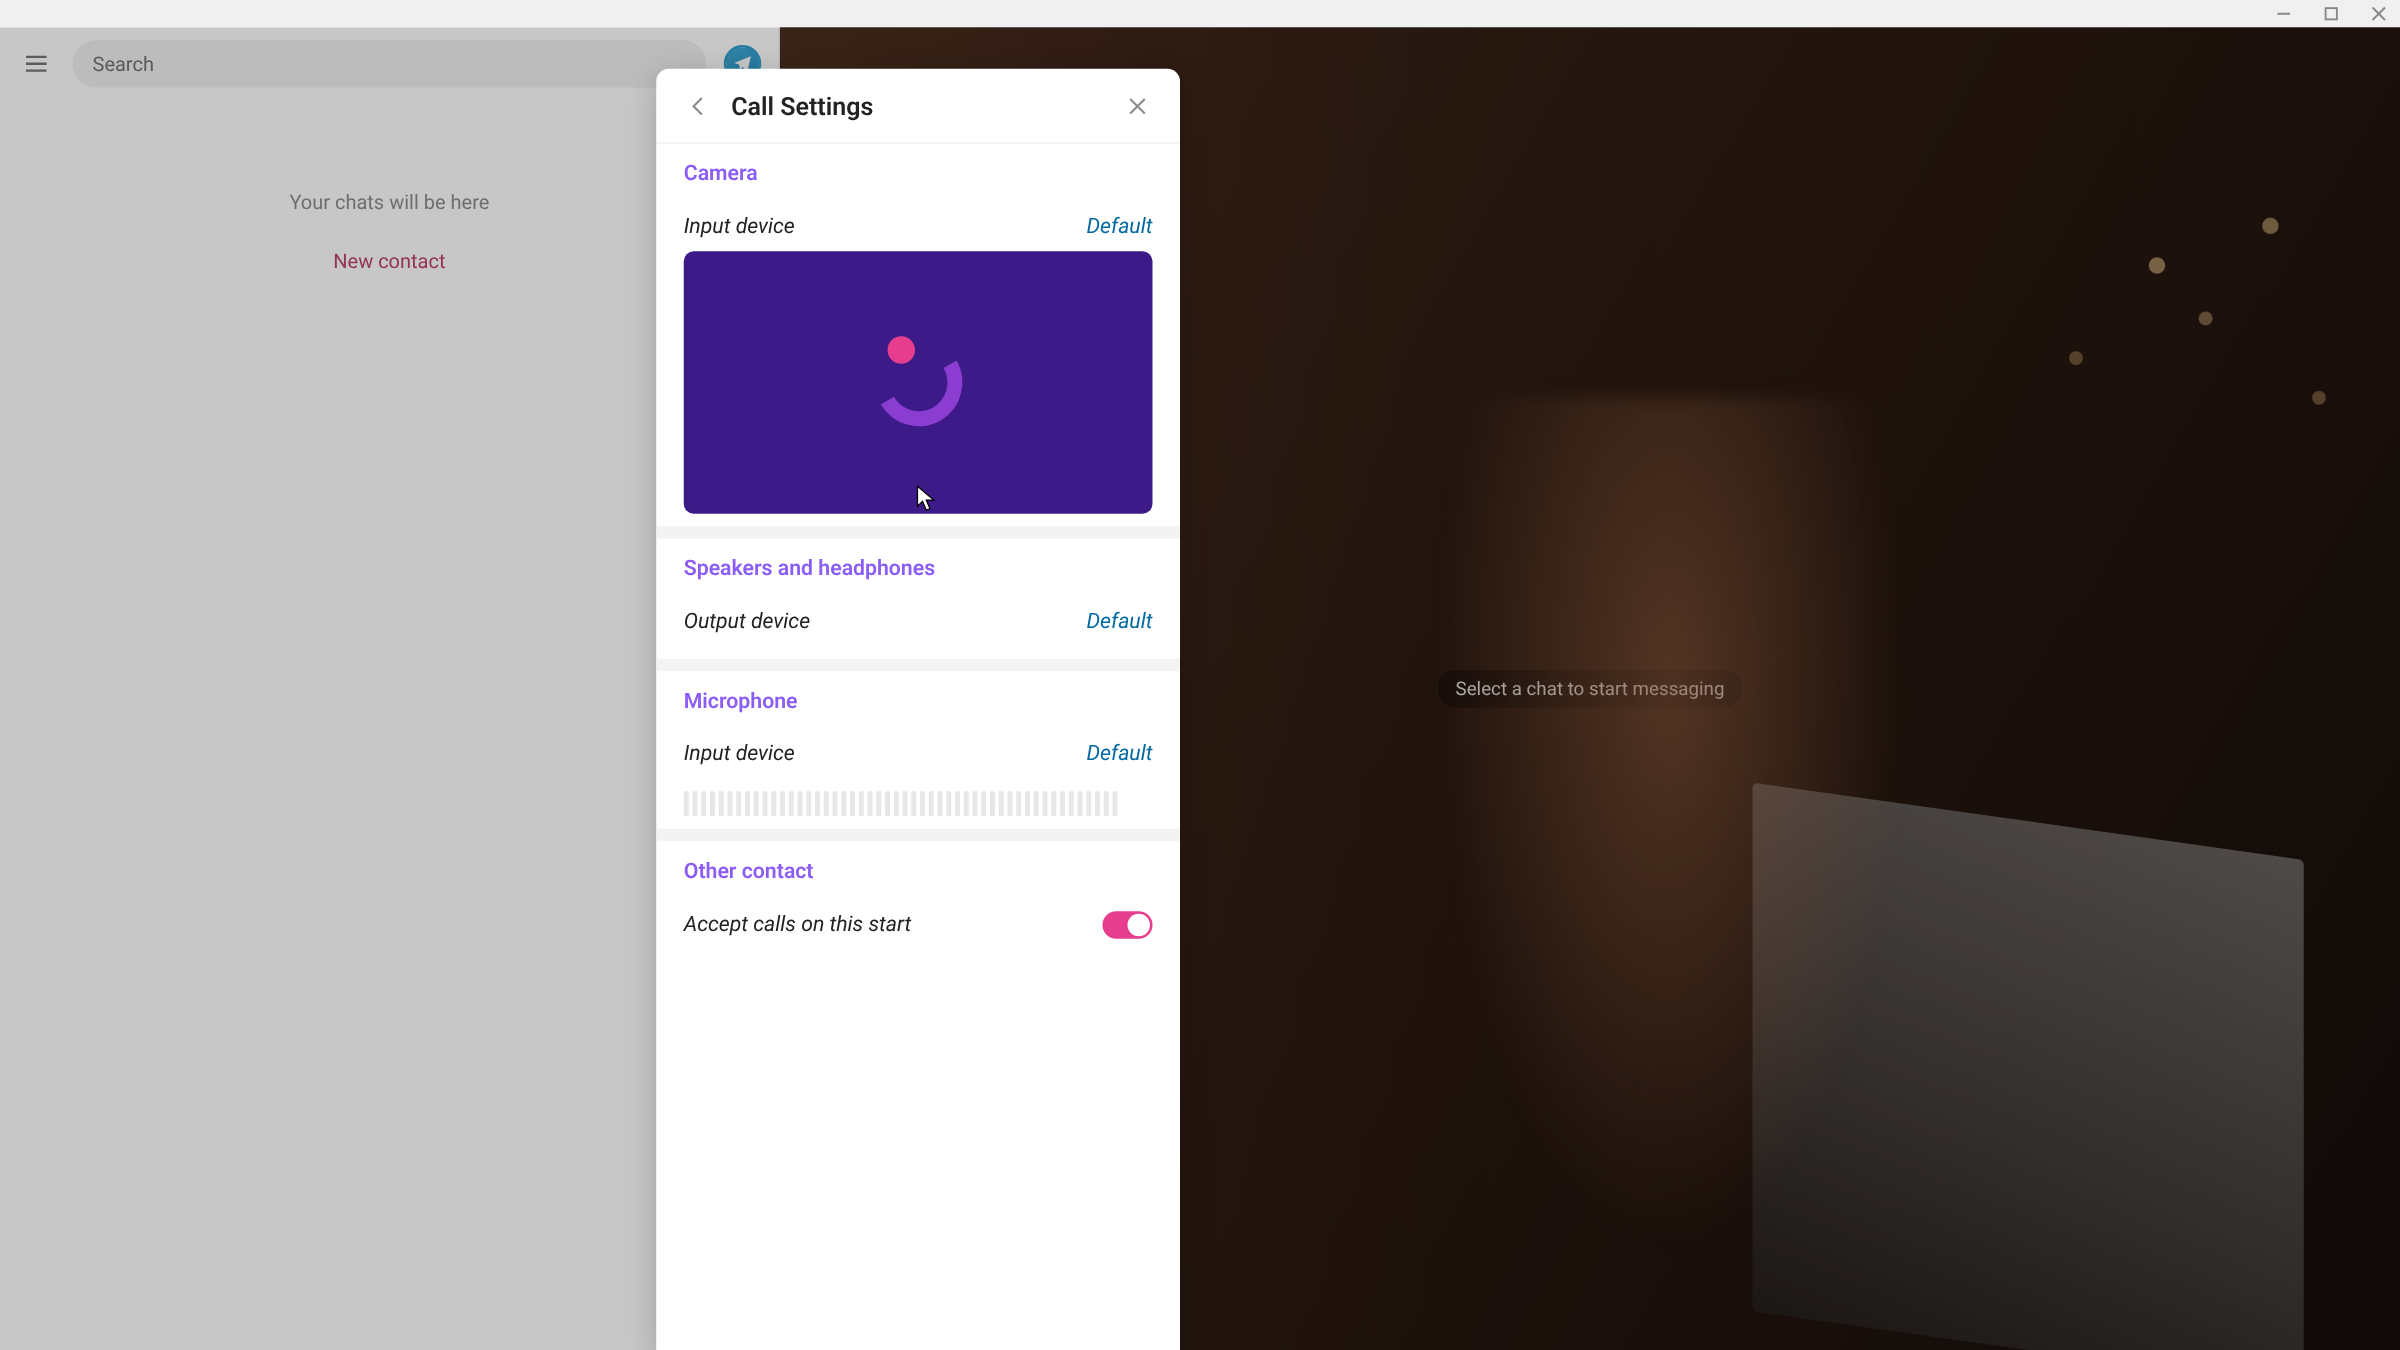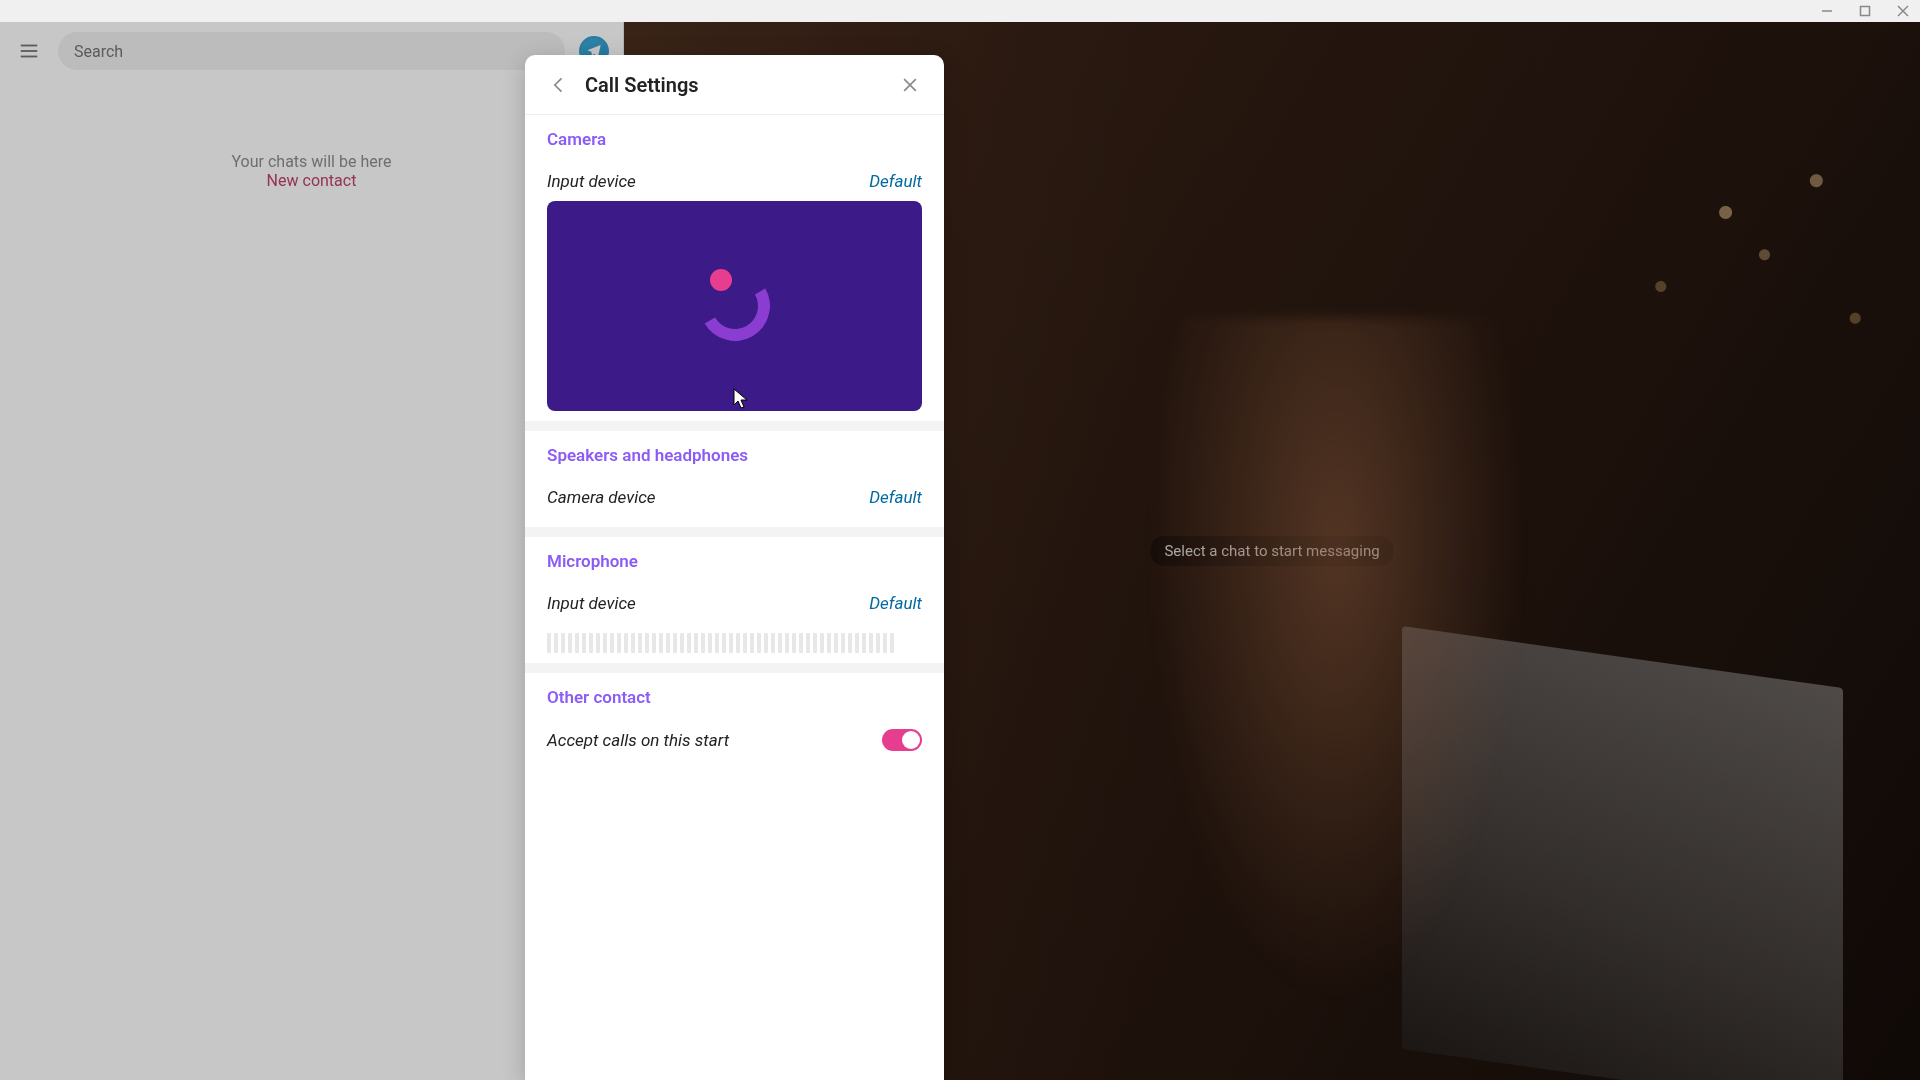--- a/index.html
+++ b/index.html
@@ -17,21 +17,21 @@
 .sidebar { width: 624px; flex-shrink: 0; background: #fff; border-right: 1px solid #e6e6e6; display: flex; flex-direction: column; }
 .sidebar-top { height: 58px; display: flex; align-items: center; padding: 0 14px; gap: 14px; }
 .menu-btn { width: 30px; height: 30px; display: flex; align-items: center; justify-content: center; cursor: pointer; }
 .menu-btn svg { width: 22px; height: 22px; stroke: #777; stroke-width: 2; }
 .search-wrap { flex: 1; height: 38px; background: #f1f1f1; border-radius: 19px; display: flex; align-items: center; padding: 0 16px; }
 .search-wrap input { border: none; background: transparent; outline: none; font-size: 16px; color: #888; width: 100%; }
 .tg-icon { width: 30px; height: 30px; border-radius: 50%; background: linear-gradient(160deg, #37aee2, #1e96c8); display: flex; align-items: center; justify-content: center; border: 2px solid #2aa3d8; }
 .tg-icon svg { width: 16px; height: 16px; fill: #fff; }
 .sidebar-body { flex: 1; display: flex; flex-direction: column; align-items: center; padding-top: 72px; color: #8a8a8a; }
 .chats-hint { font-size: 16px; color: #8e8e8e; }
-.new-contact { font-size: 16px; color: #c83f6e; cursor: pointer; }
+.new-contact { margin-top: 28px; font-size: 16px; color: #c83f6e; cursor: pointer; }
 
 
 .main { flex: 1; position: relative; background: #1a120a; overflow: hidden; }
 
 .main::before { content: ""; position: absolute; inset: 0;
   background:
     radial-gradient(circle at 85% 18%, rgba(255,210,140,0.55) 0 6px, transparent 7px),
     radial-gradient(circle at 88% 22%, rgba(255,210,140,0.4) 0 5px, transparent 6px),
     radial-gradient(circle at 92% 15%, rgba(255,210,140,0.5) 0 6px, transparent 7px),
     radial-gradient(circle at 80% 25%, rgba(255,200,120,0.35) 0 5px, transparent 6px),
@@ -164,21 +164,21 @@
         <div class="spinner">
           <div class="arc"></div>
           <div class="dot"></div>
         </div>
       </div>
     </div>
 
     <div class="section">
       <div class="section-title">Speakers and headphones</div>
       <div class="row">
-        <span>Camera device</span>
+        <span>Output device</span>
         <span class="value">Default</span>
       </div>
     </div>
 
     <div class="section">
       <div class="section-title">Microphone</div>
       <div class="row">
         <span>Input device</span>
         <span class="value">Default</span>
       </div>

